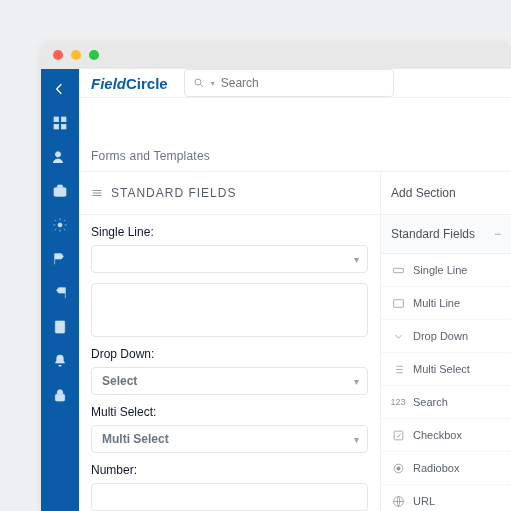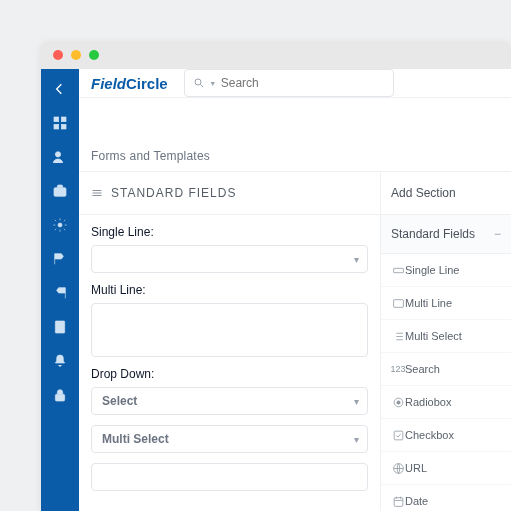--- a/index.html
+++ b/index.html
@@ -27,21 +27,21 @@
 .section-title { display:flex; align-items:center; gap:8px; padding: 14px 12px; color:#555e67; font-size: 12px; letter-spacing: 1px; border-bottom: 1px solid #eef0f2; }
 .field-block { padding: 10px 12px 0 12px; }
 .flabel { font-size: 12px; color: #0f172a; margin-bottom: 6px; display:block; }
 .finput { width: 100%; height: 28px; border: 1px solid #e2e6ea; border-radius: 4px; position: relative; background:#fff; }
 .finput.tall { height: 54px; }
 .finput .chev { position:absolute; right:8px; top:50%; transform:translateY(-50%); color:#9aa3ad; font-size:10px; }
 .finput .val { position:absolute; left:10px; top:50%; transform:translateY(-50%); font-size:12px; color:#6b7480;font-weight:bold; }
 .rightcol { width: 130px; border-top: 1px solid #eef0f2; display:flex; flex-direction:column; }
 .addsection { padding: 14px 10px; font-size: 12px; color:#4a515a; border-bottom: 1px solid #eef0f2; }
 .panelhead { padding: 12px 10px; font-size: 12px; color:#4a515a; border-bottom: 1px solid #eef0f2; display:flex; justify-content:space-between; align-items:center; background:#fafbfc; }
-.fieldtype { display:flex; align-items:center; gap:0; padding: 9px 10px; font-size: 11px; color:#5a626c; border-bottom: 1px solid #f3f5f7; }
+.fieldtype { display:flex; align-items:center; gap:8px; padding: 9px 10px; font-size: 11px; color:#5a626c; border-bottom: 1px solid #f3f5f7; }
 .fieldtype .fticon { width:14px; height:14px; color:#8a929c; display:flex; align-items:center; justify-content:center; font-size:10px; }
 .fieldtype .fticon svg { width:13px; height:13px; fill:none; stroke:#8a929c; stroke-width:1.4; }
 svg { display:block; }
 </style>
 </head>
 <body>
 
 <div class="window">
   <div class="titlebar">
     <div class="tdot red"></div>
@@ -134,37 +134,38 @@
               </span>
             <span>STANDARD FIELDS</span>
           </div>
           <div class="field-block">
             <span class="flabel">Single Line:</span>
             <div class="finput">
                 <span class="chev">▾</span>
               </div>
           </div>
           <div class="field-block">
-            <span class="flabel">Multi Line:</span>
             <div class="finput tall"></div>
           </div>
           <div class="field-block">
             <span class="flabel">Drop Down:</span>
             <div class="finput">
                 <span class="val">Select</span>
                 <span class="chev">▾</span>
               </div>
           </div>
           <div class="field-block">
+            <span class="flabel">Multi Select:</span>
             <div class="finput">
                 <span class="val">Multi Select</span>
                 <span class="chev">▾</span>
               </div>
           </div>
           <div class="field-block">
+            <span class="flabel">Number:</span>
             <div class="finput"></div>
           </div>
         </div>
         <div class="rightcol">
           <div class="addsection">Add Section</div>
           <div class="panelhead">
             <span>Standard Fields</span>
             <span style="color:#9aa3ad;">−</span>
           </div>
           <div class="fieldtype">
@@ -179,46 +180,54 @@
               <span class="fticon">
                 <svg viewBox="0 0 24 24">
                   <rect x="3" y="5" width="18" height="14" rx="1"></rect>
                 </svg>
               </span>
               <span>Multi Line</span>
             </div>
           <div class="fieldtype">
               <span class="fticon">
                 <svg viewBox="0 0 24 24">
+                  <path d="M6 9l6 6 6-6"></path>
+                </svg>
+              </span>
+              <span>Drop Down</span>
+            </div>
+          <div class="fieldtype">
+              <span class="fticon">
+                <svg viewBox="0 0 24 24">
                   <path d="M8 6h12M8 12h12M8 18h12M4 6h.01M4 12h.01M4 18h.01"></path>
                 </svg>
               </span>
               <span>Multi Select</span>
             </div>
           <div class="fieldtype">
               <span class="fticon" style="font-size:9px;color:#8a929c;">123</span>
               <span>Search</span>
             </div>
           <div class="fieldtype">
               <span class="fticon">
                 <svg viewBox="0 0 24 24">
+                  <rect x="4" y="4" width="16" height="16" rx="2"></rect>
+                  <path d="M8 12l3 3 5-6"></path>
+                </svg>
+              </span>
+              <span>Checkbox</span>
+            </div>
+          <div class="fieldtype">
+              <span class="fticon">
+                <svg viewBox="0 0 24 24">
                   <circle cx="12" cy="12" r="8"></circle>
                   <circle cx="12" cy="12" r="3" fill="#8a929c"></circle>
                 </svg>
               </span>
               <span>Radiobox</span>
-            </div>
-          <div class="fieldtype">
-              <span class="fticon">
-                <svg viewBox="0 0 24 24">
-                  <rect x="4" y="4" width="16" height="16" rx="2"></rect>
-                  <path d="M8 12l3 3 5-6"></path>
-                </svg>
-              </span>
-              <span>Checkbox</span>
             </div>
           <div class="fieldtype">
               <span class="fticon">
                 <svg viewBox="0 0 24 24">
                   <circle cx="12" cy="12" r="9"></circle>
                   <path d="M3 12h18M12 3c3 3 3 15 0 18M12 3c-3 3-3 15 0 18"></path>
                 </svg>
               </span>
               <span>URL</span>
             </div>

